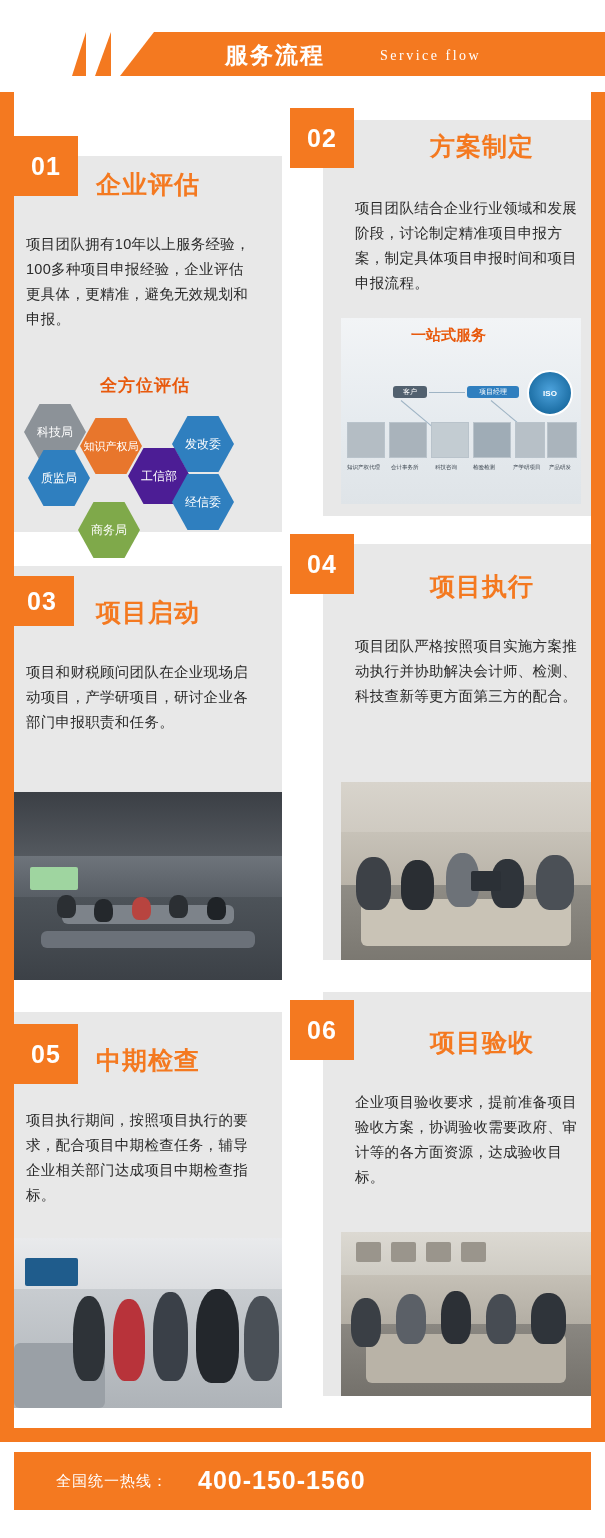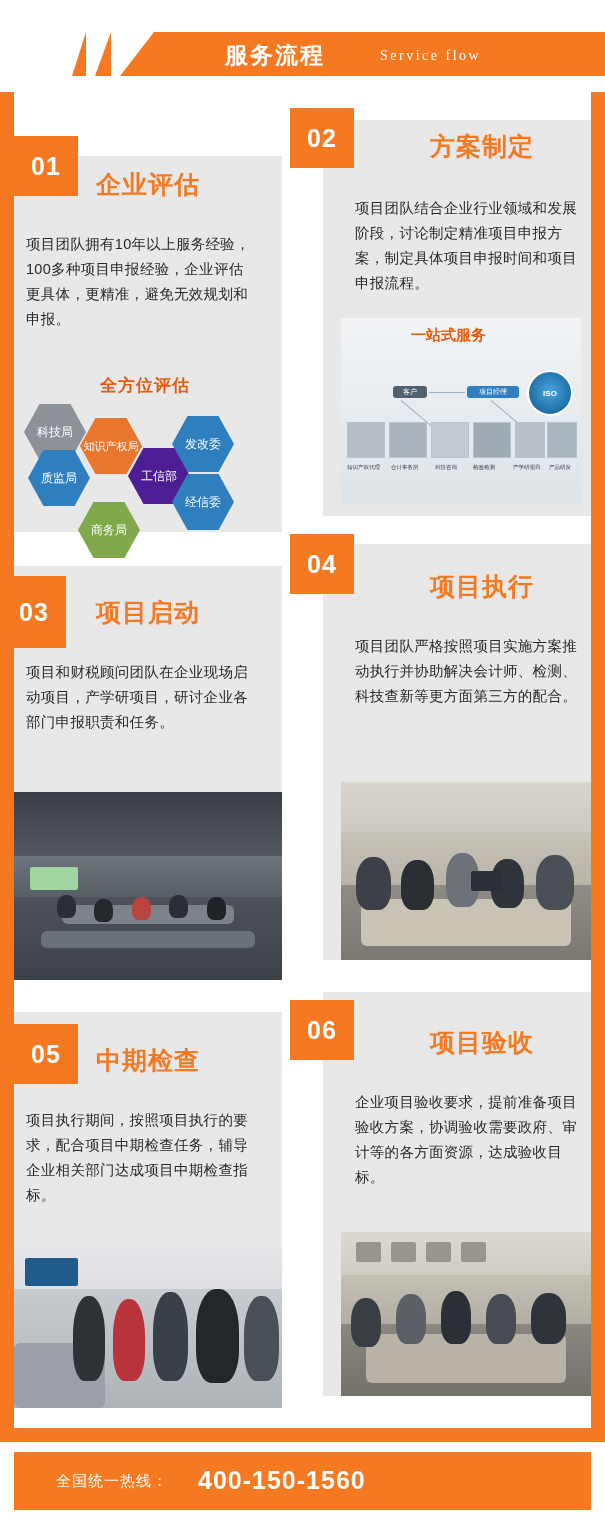--- a/index.html
+++ b/index.html
@@ -243,21 +243,21 @@
     <div class="cap" style="left:6px; top:146px;">知识产权代理</div>
     <div class="cap" style="left:50px; top:146px;">会计事务所</div>
     <div class="cap" style="left:94px; top:146px;">科技咨询</div>
     <div class="cap" style="left:132px; top:146px;">检验检测</div>
     <div class="cap" style="left:172px; top:146px;">产学研项目</div>
     <div class="cap" style="left:208px; top:146px;">产品研发</div>
     <div class="seal">ISO</div>
   </div>
 
   <div class="card" style="left:14px; top:566px; width:268px; height:414px;"></div>
-  <div class="badge" style="left:2px; top:576px; width:64px; height:72px;">03</div>
+  <div class="badge" style="left:10px; top:576px; width:64px; height:50px;">03</div>
   <div class="card-title" style="left:96px; top:596px;">项目启动</div>
   <div class="card-body" style="left:26px; top:660px; width:226px;">项目和财税顾问团队在企业现场启动项目，产学研项目，研讨企业各部门申报职责和任务。</div>
 
   <div class="photo" style="left:14px; top:792px; width:268px; height:188px;">
     <div class="room">
       <div class="ceil" style="background:linear-gradient(180deg,#3b3f45 0%,#54595f 100%);"></div>
       <div class="wall" style="top:34%; height:22%; background:linear-gradient(180deg,#6e747b 0%,#585e65 100%);"></div>
       <div class="wall" style="top:56%; height:44%; background:linear-gradient(180deg,#4d5359 0%,#3c4147 100%);"></div>
       <div class="scr" style="left:6%; top:40%; width:18%; height:12%; background:#9fd5a0;"></div>
       <div class="table" style="left:18%; top:60%; width:64%; height:10%; background:#7d838a;"></div>

